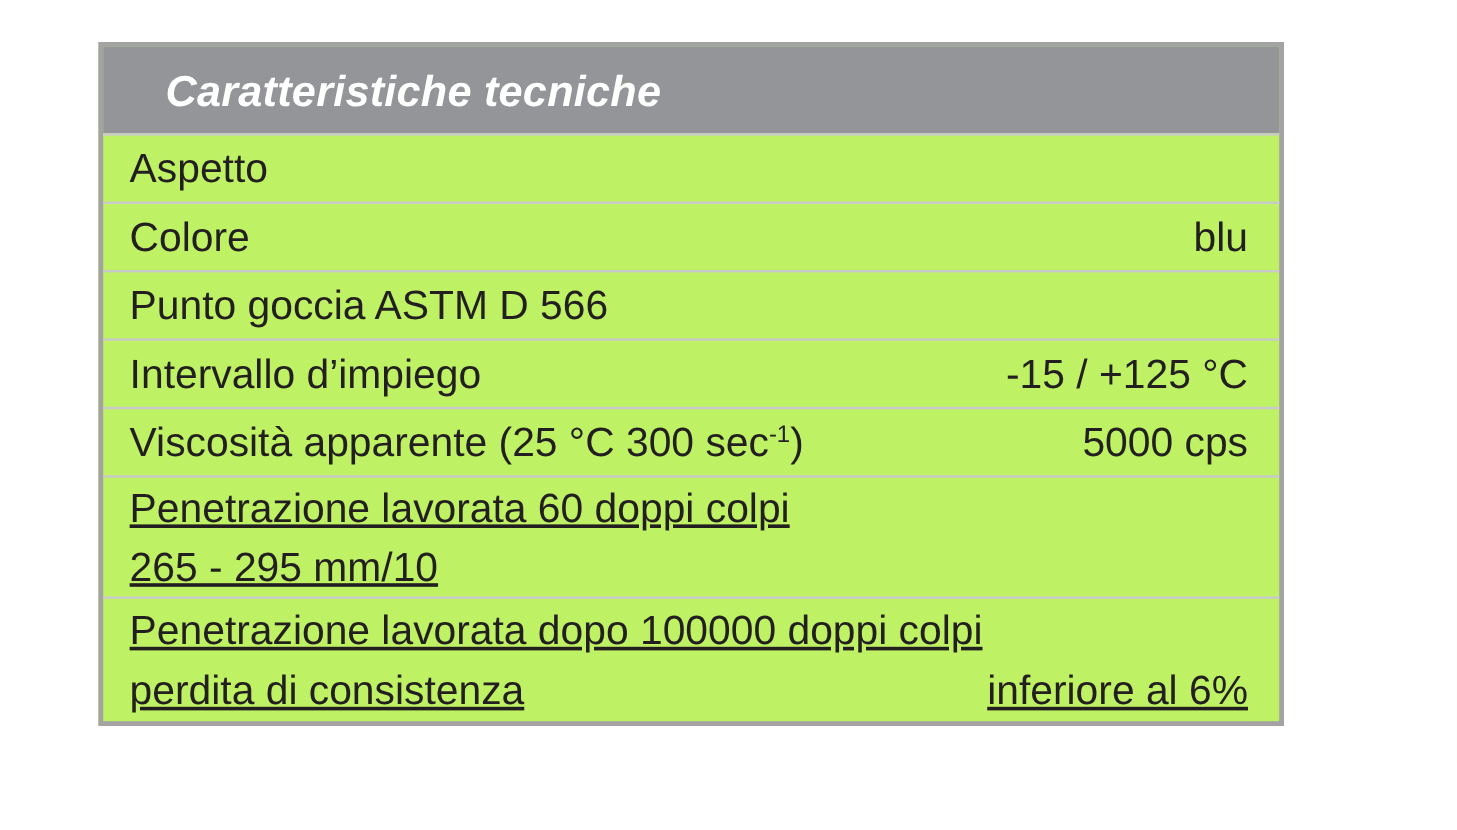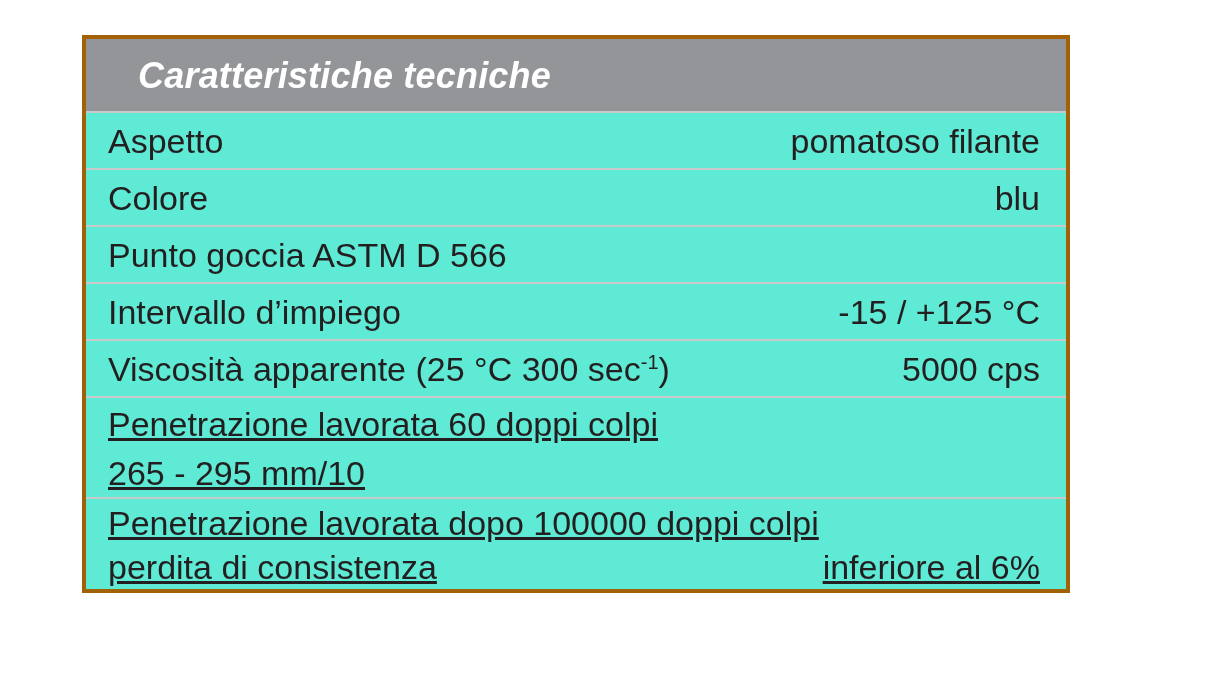--- a/index.html
+++ b/index.html
@@ -13,22 +13,22 @@
       position: relative;
       overflow: hidden;
       font-family: "Liberation Sans", sans-serif;
       color: #231f20;
     }
     .table-frame {
       position: absolute;
       left: 82px;
       top: 35px;
       width: 980px;
-      border: 4px solid #a16207;
-      background: #5eead4;
+      border: 4px solid #a3a3a3;
+      background: #bef264;
     }
     .table-header {
       height: 72px;
       background: #939598;
       display: flex;
       align-items: center;
       padding-left: 52px;
       box-sizing: border-box;
     }
     .table-title {
@@ -52,21 +52,21 @@
     }
     .row:first-of-type { border-top: none; }
     .row.double {
       height: 101px;
       align-items: stretch;
       flex-direction: column;
       justify-content: center;
       padding-top: 2px;
       text-decoration: underline;
     }
-    .row.last { height: 92px; }
+    .row.last { height: 104px; }
     .row .line {
       display: flex;
       justify-content: space-between;
       align-items: center;
       height: 50px;
     }
     .label { white-space: nowrap; }
     .value { white-space: nowrap; text-align: right; }
     sup {
       font-size: 20px;
@@ -77,21 +77,20 @@
 </head>
 <body>
 
 <div class="table-frame">
   <div class="table-header">
     <span class="table-title">Caratteristiche tecniche</span>
   </div>
 
   <div class="row">
     <span class="label">Aspetto</span>
-    <span class="value">pomatoso filante</span>
   </div>
 
   <div class="row">
     <span class="label">Colore</span>
     <span class="value">blu</span>
   </div>
 
 
   <div class="row">
     <span class="label">Punto goccia ASTM D 566</span>

